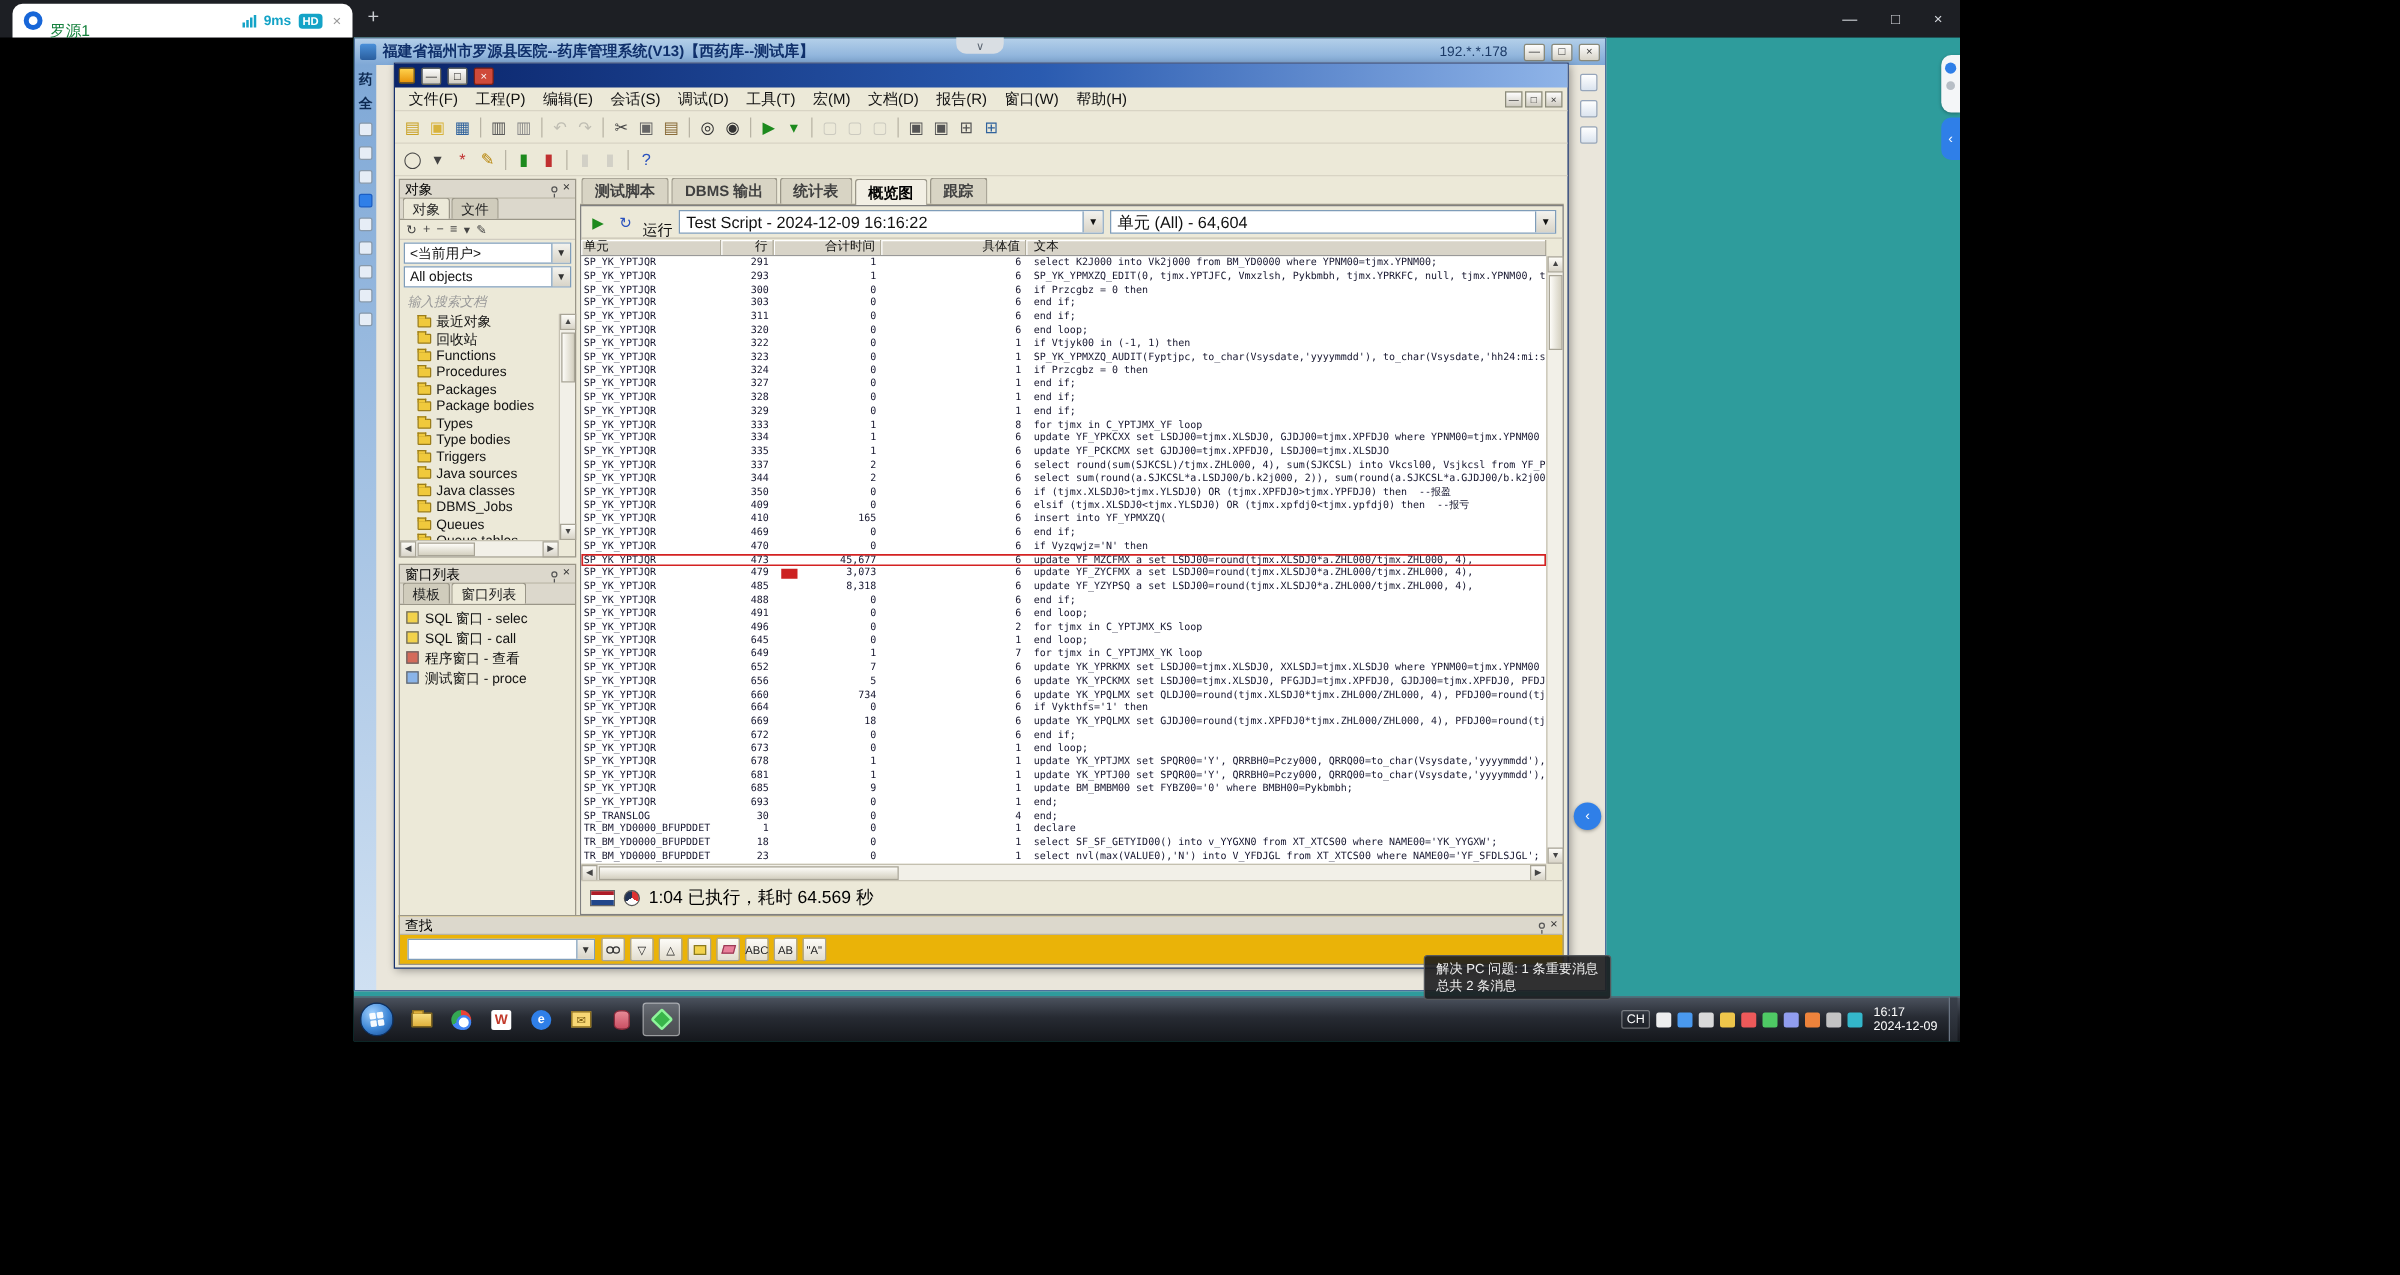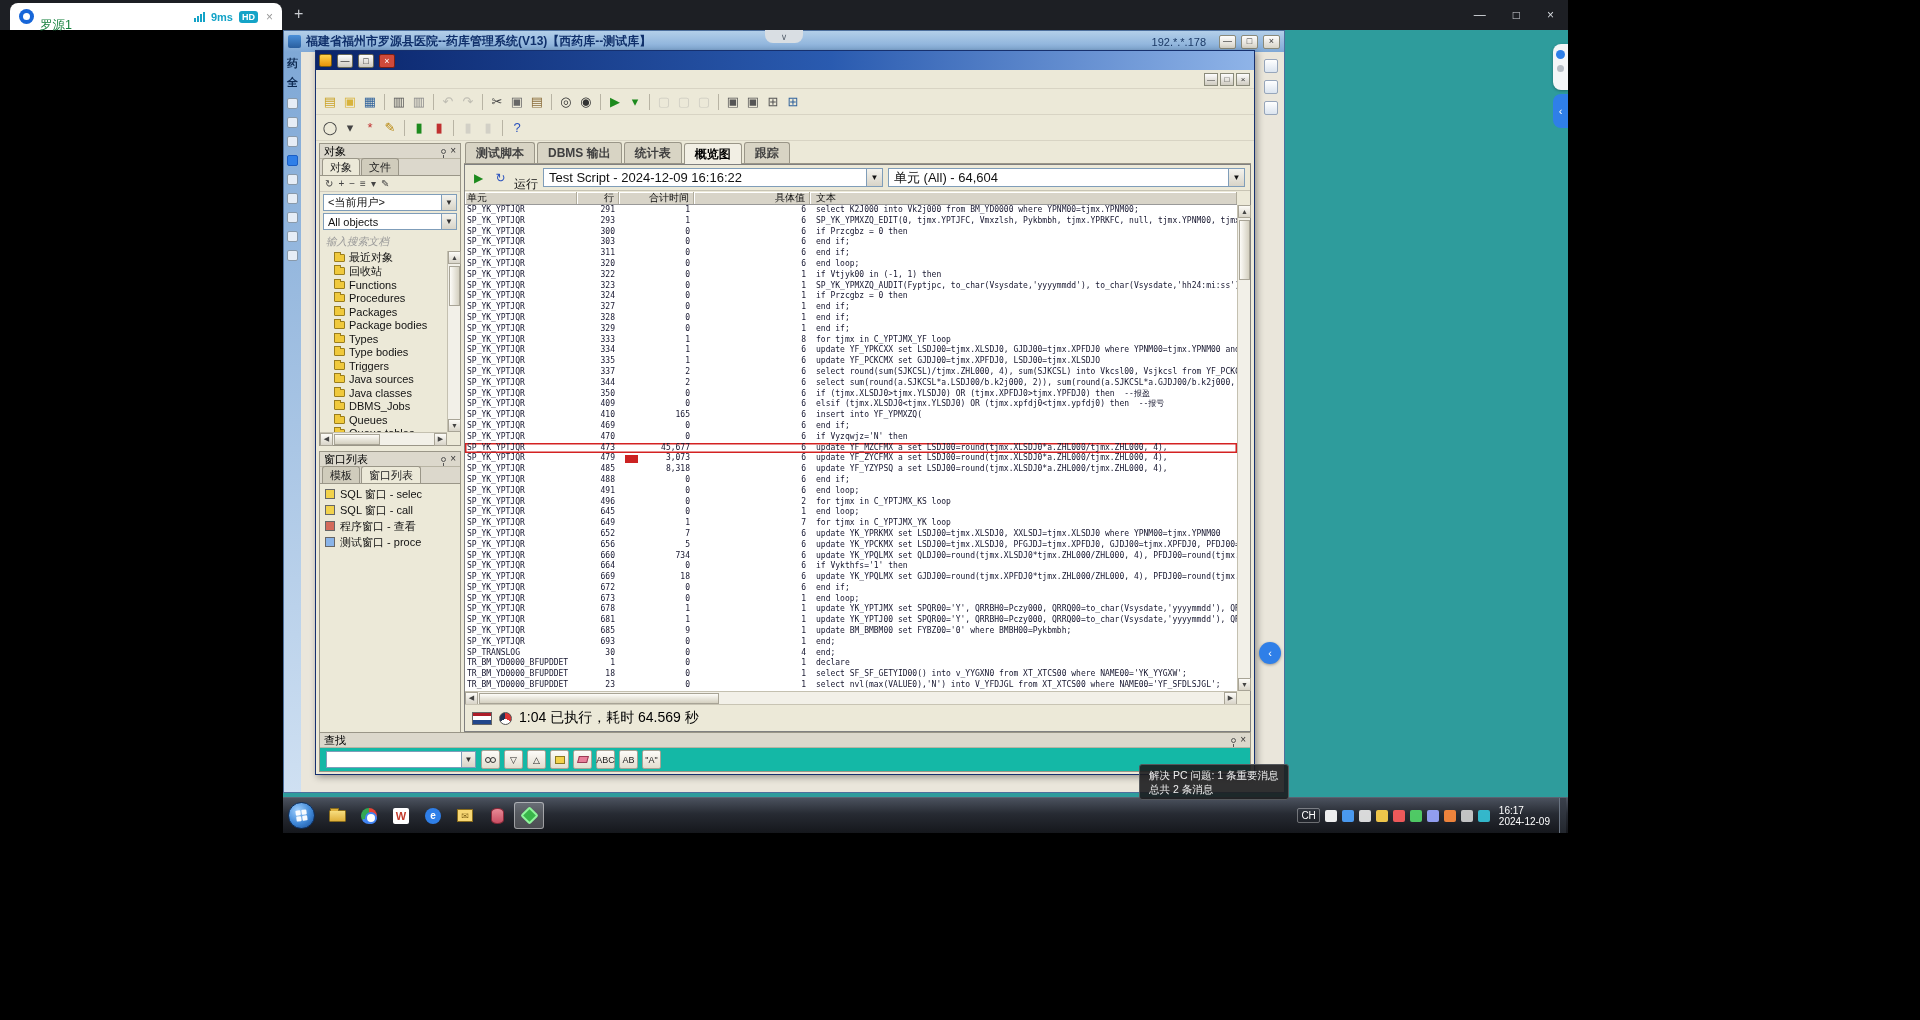--- a/index.html
+++ b/index.html
@@ -104,35 +104,35 @@
   #run-combo{width:340px;}
   #unit-combo{flex:1;}
   .grid-head{position:absolute;left:0;right:13px;top:27px;height:13px;display:flex;background:#D8D4C8;border-bottom:1px solid #999;font-size:10px;color:#111;}
   .gh-cell{border-right:1px solid #b0ac9c;box-shadow:inset 1px 1px 0 #fff;padding-left:3px;overflow:hidden;white-space:nowrap;height:100%;line-height:12px;}
   #grid-body{position:absolute;left:0;right:13px;top:40px;bottom:40px;background:#fff;overflow:hidden;
     font-family:"DejaVu Sans Mono","Liberation Mono",monospace;font-size:8px;color:#15152e;}
   .g-row{height:10.8px;display:flex;position:relative;align-items:center;}
   .g-cell{overflow:hidden;white-space:pre;height:100%;line-height:10.8px;}
   .cu{width:112px;padding-left:2px;flex:none;}
   .cl{width:42px;text-align:right;padding-right:4px;flex:none;}
-  .ct{width:75px;text-align:right;padding-right:4px;flex:none;}
+  .ct{width:86px;text-align:right;padding-right:4px;flex:none;}
   .cn{width:116px;text-align:right;padding-right:4px;flex:none;}
   .cx{flex:1;padding-left:6px;}
   .g-row.hl{box-shadow:inset 0 0 0 1.5px #d42222;}
   .red-mark{position:absolute;left:160px;top:1.5px;width:13px;height:8px;background:#cc2222;}
   #grid-vscroll{top:40px;bottom:40px;right:0;}
   #grid-hscroll{left:0;right:13px;bottom:27px;}
   .pr-status{position:absolute;left:0;right:0;bottom:0;height:27px;display:flex;align-items:center;gap:7px;padding:0 7px;
     background:#ECE9D8;border-top:1px solid #c8c4b4;font-size:14px;color:#000;}
   .flag{width:20px;height:13px;border:1px solid #666;display:flex;flex-direction:column;flex:none;}
   .flag i{flex:1;}
   .flag i:nth-child(1){background:#AE1C28;}.flag i:nth-child(2){background:#fff;}.flag i:nth-child(3){background:#21468B;}
   .ball{width:13px;height:13px;border-radius:50%;background:conic-gradient(#d33 0 120deg,#fff 0 240deg,#235 0 360deg);border:1px solid #555;flex:none;}
   
-  #find-panel{position:absolute;left:3px;right:3px;bottom:2px;height:40px;border:1px solid #9a9688;background:#14b8a6;}
+  #find-panel{position:absolute;left:3px;right:3px;bottom:2px;height:40px;border:1px solid #9a9688;background:#eab308;}
   .fp-row{height:23px;display:flex;align-items:center;gap:5px;padding:0 6px;}
   .fp-combo{width:150px;height:17px;background:#fff;border:1px solid #7f9db9;display:flex;align-items:center;}
   .fp-combo .arrow{margin-left:auto;width:14px;height:100%;background:linear-gradient(#f4f3ee,#d8d4c8);border-left:1px solid #7f9db9;
     display:flex;align-items:center;justify-content:center;font-size:8px;color:#333;}
   .fbtn{width:19px;height:19px;border:1px solid #a8a496;background:linear-gradient(#fdfcf8,#e2ddcf);display:flex;align-items:center;
     justify-content:center;font-size:9px;border-radius:2px;color:#222;flex:none;}
   .binoc{display:flex;}
   .binoc i{width:6px;height:6px;border:1.5px solid #333;border-radius:50%;display:block;}
   .binoc i+i{margin-left:-1px;}
   .marker{width:10px;height:8px;background:#f2d24b;border:1px solid #8a7a20;}
@@ -224,20 +224,33 @@
     </div>
 
     <div id="plsql">
       <div class="p-title">
         <span class="p-ico"></span>
         <span class="p-btn">—</span>
         <span class="p-btn">□</span>
         <span class="p-btn close">×</span>
       </div>
       <div class="p-menu">
+        <span id="menu-items" style="display:flex;">
+            <div class="menu-item">文件(F)</div>
+            <div class="menu-item">工程(P)</div>
+            <div class="menu-item">编辑(E)</div>
+            <div class="menu-item">会话(S)</div>
+            <div class="menu-item">调试(D)</div>
+            <div class="menu-item">工具(T)</div>
+            <div class="menu-item">宏(M)</div>
+            <div class="menu-item">文档(D)</div>
+            <div class="menu-item">报告(R)</div>
+            <div class="menu-item">窗口(W)</div>
+            <div class="menu-item">帮助(H)</div>
+          </span>
         <span class="mdi">
           <span>—</span>
           <span>□</span>
           <span>×</span>
         </span>
       </div>
       <div class="p-tb" id="toolbar1">
           <div class="ti" style="color: rgb(201, 162, 39);">▤</div>
           <div class="ti" style="color: rgb(216, 179, 60);">▣</div>
           <div class="ti" style="color: rgb(49, 99, 156);">▦</div>

